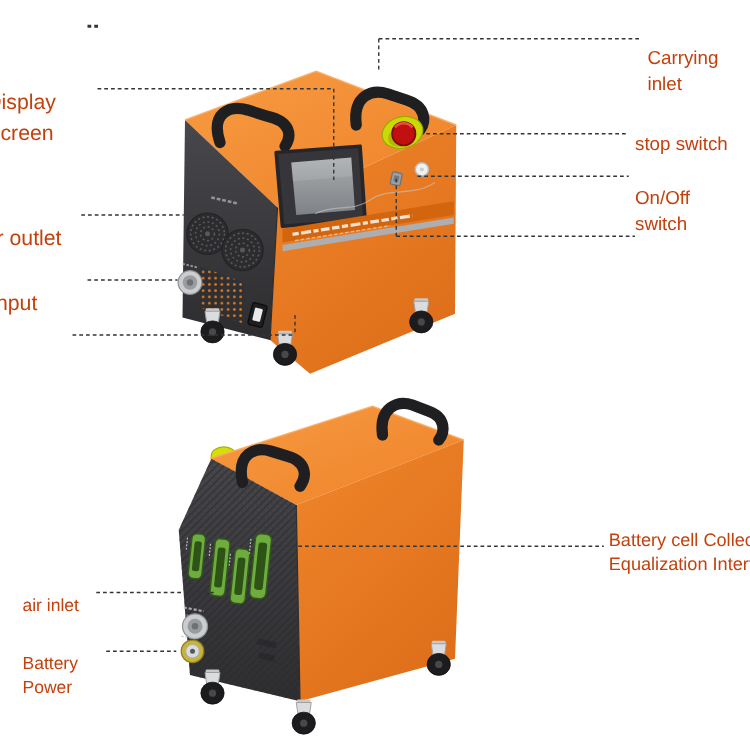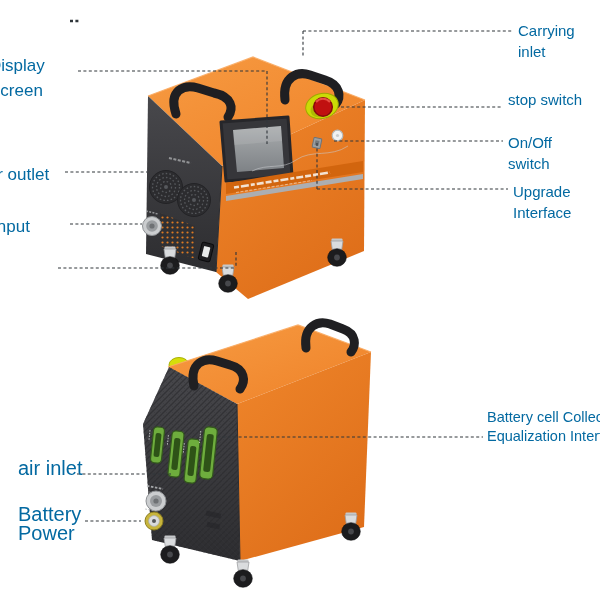--- a/index.html
+++ b/index.html
@@ -1,22 +1,22 @@
 <!DOCTYPE html>
 <html><head>
 <meta charset="utf-8">
 <style>
   html,body{margin:0;padding:0;background:#ffffff;}
   .stage{position:relative;width:600px;height:600px;overflow:hidden;background:#ffffff;
          font-family:"Liberation Sans",sans-serif;}
   .stage svg{position:absolute;left:0;top:0;}
-  .lbl{position:absolute;color:#0369a1;white-space:nowrap;z-index:5;}
+  .lbl{position:absolute;color:#c2410c;white-space:nowrap;z-index:5;margin-top:16px;}
   .lbl.left{font-size:17px;line-height:25px;}
   .lbl.right{font-size:15px;line-height:21px;}
-  .lbl.bl{font-size:20px;line-height:19px;}
+  .lbl.bl{font-size:14px;line-height:19px;}
   .lbl.bc{font-size:14.5px;line-height:18.5px;}
 </style>
 </head>
 <body>
 
 <div class="stage">
 
 <svg width="600" height="600" viewBox="0 0 600 600">
   <defs>
     <linearGradient id="gTop" x1="0" y1="0" x2="1" y2="1">
@@ -213,24 +213,20 @@
   <div>Carrying</div>
   <div>inlet</div>
 </div>
 <div class="lbl right" style="left:508px;top:89px">
   <div>stop switch</div>
 </div>
 <div class="lbl right" style="left:508px;top:132px">
   <div>On/Off</div>
   <div>switch</div>
 </div>
-<div class="lbl right" style="left:513px;top:181px">
-  <div>Upgrade</div>
-  <div>Interface</div>
-</div>
 
 <div class="lbl bc" style="left:487px;top:408px">
   <div>Battery cell Collection</div>
   <div>Equalization Interface</div>
 </div>
 <div class="lbl bl" style="left:18px;top:459px">
   <div>air inlet</div>
 </div>
 <div class="lbl bl" style="left:18px;top:505px">
   <div>Battery</div>

